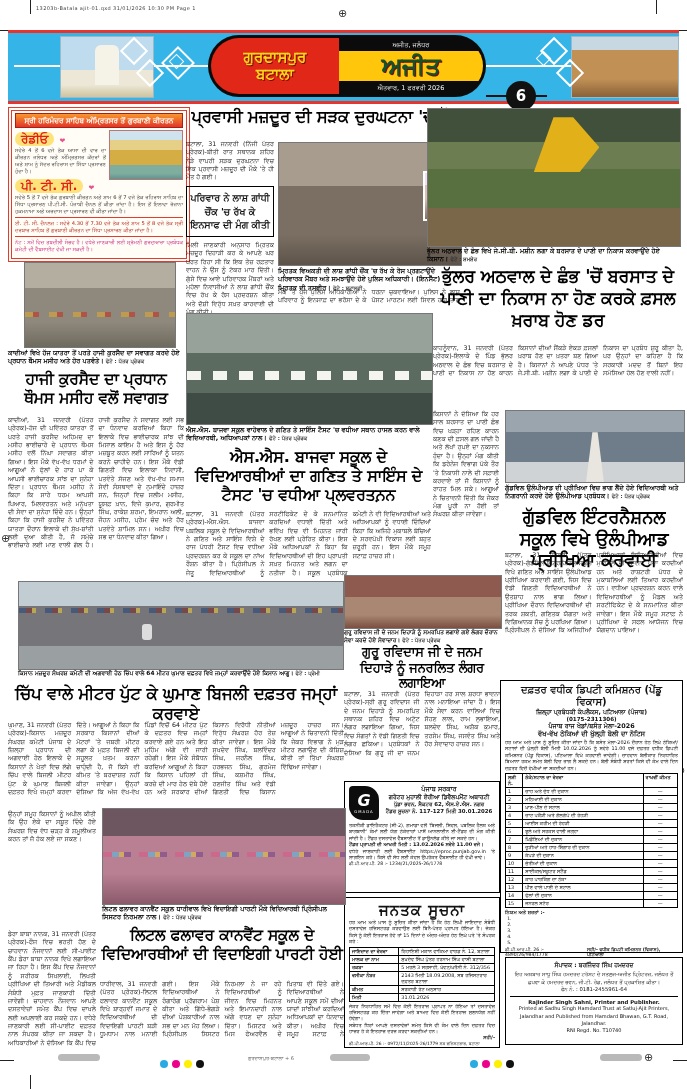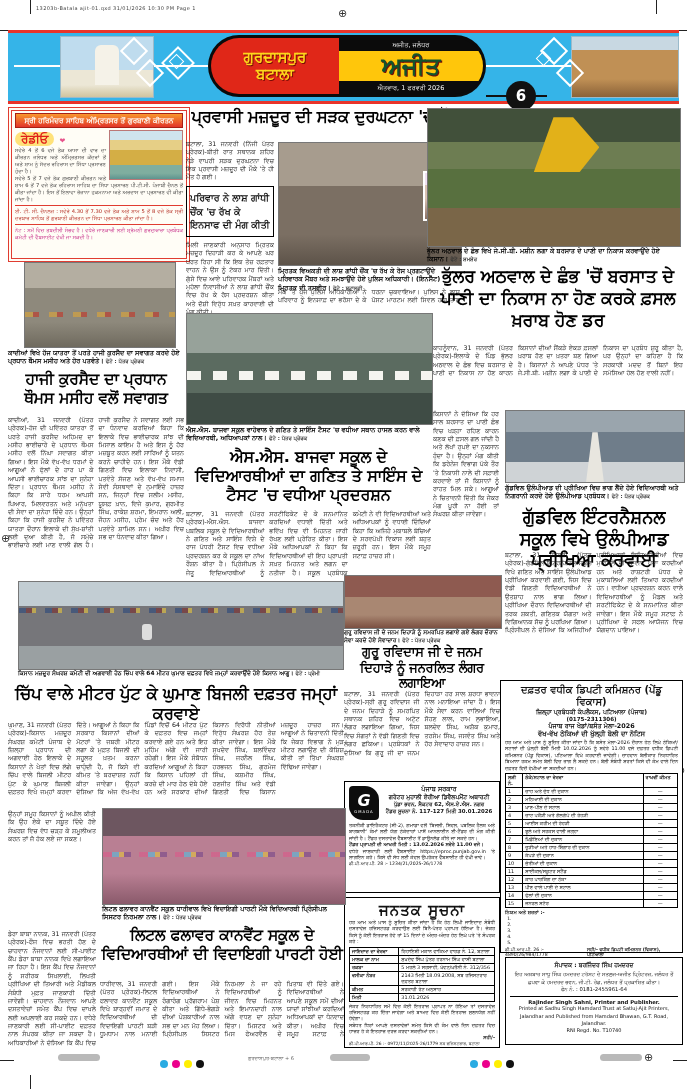--- a/index.html
+++ b/index.html
@@ -34,21 +34,21 @@
   
   .ph{position:absolute;border:1px solid #777;}
   .hl{position:absolute;font-weight:bold;text-align:center;color:#000;line-height:1.2;letter-spacing:-.2px;}
   .bt{font-size:6.3px;line-height:1.33;text-align:justify;color:#151515;}
   .cols2{column-count:2;column-gap:5px;}
   .cols3{column-count:3;column-gap:5px;}
   .cols4{column-count:4;column-gap:5px;}
   .cols5{column-count:5;column-gap:5px;}
   .cap{position:absolute;font-size:6.5px;font-weight:bold;line-height:1.3;color:#000;}
   .credit{font-weight:bold;color:#333;font-size:5.3px;}
-  .subbox{border:1.5px solid #000;padding:4px 3px;font-weight:bold;text-align:left;font-size:9.5px;line-height:1.45;margin:4px 0;}
+  .subbox{border:1.5px solid #000;padding:4px 3px;font-weight:bold;text-align:center;font-size:9.5px;line-height:1.45;margin:4px 0;}
   
   #bbox{left:8px;top:107px;width:176px;height:149px;border:1.5px solid #e03c31;padding:2px;background:#fffdf6;}
   #bbox-in{border:1px solid #e03c31;height:100%;box-sizing:border-box;padding:2px 3px;overflow:hidden;}
   #bbox-title{background:linear-gradient(180deg,#f8972d,#e2362a);color:#fff;font-weight:bold;font-size:7.2px;
               text-align:center;padding:2px 1px;border:1px solid #a82014;}
   .bsec-label{display:inline-block;background:#ffe27a;color:#e0201a;font-weight:bold;font-size:12px;
               padding:0 6px;border-radius:7px;margin:2px 0 1px;}
   .heart{color:#e7548c;font-size:7px;}
   .btext{font-size:5.2px;line-height:1.35;text-align:justify;color:#333;}
   .btext-red{color:#b02418;}
@@ -143,20 +143,22 @@
     <div id="pgnum" class="abs">6</div>
   </div>
 
   <div id="bbox" class="abs">
     <div id="bbox-in">
       <div id="bbox-title">ਸ੍ਰੀ ਹਰਿਮੰਦਰ ਸਾਹਿਬ ਅੰਮ੍ਰਿਤਸਰ ਤੋਂ ਗੁਰਬਾਣੀ ਕੀਰਤਨ</div>
       <div class="bbox-photo"></div>
       <div><span class="bsec-label">ਰੇਡੀਓ</span>
            <span class="heart">❤</span></div>
       <div class="btext">ਸਵੇਰੇ 4 ਤੋਂ 6 ਵਜੇ ਤੱਕ ਆਸਾ ਦੀ ਵਾਰ ਦਾ ਕੀਰਤਨ ਜਲੰਧਰ ਅਤੇ ਅੰਮ੍ਰਿਤਸਰ ਕੇਂਦਰਾਂ ਤੋਂ ਅਤੇ ਸ਼ਾਮ ਨੂੰ ਸੋਦਰ ਰਹਿਰਾਸ ਦਾ ਸਿੱਧਾ ਪ੍ਰਸਾਰਣ ਹੁੰਦਾ ਹੈ।</div>
+      <div><span class="bsec-label">ਪੀ. ਟੀ. ਸੀ.</span>
+           <span class="heart">❤</span></div>
       <div class="btext">ਸਵੇਰੇ 5 ਤੋਂ 7 ਵਜੇ ਤੱਕ ਗੁਰਬਾਣੀ ਕੀਰਤਨ ਅਤੇ ਸ਼ਾਮ 6 ਤੋਂ 7 ਵਜੇ ਤੱਕ ਰਹਿਰਾਸ ਸਾਹਿਬ ਦਾ ਸਿੱਧਾ ਪ੍ਰਸਾਰਣ ਪੀ.ਟੀ.ਸੀ. ਪੰਜਾਬੀ ਚੈਨਲ ਤੋਂ ਕੀਤਾ ਜਾਂਦਾ ਹੈ। ਇਸ ਤੋਂ ਇਲਾਵਾ ਰੋਜ਼ਾਨਾ ਹੁਕਮਨਾਮਾ ਅਤੇ ਅਰਦਾਸ ਦਾ ਪ੍ਰਸਾਰਣ ਵੀ ਕੀਤਾ ਜਾਂਦਾ ਹੈ।</div>
       <div class="bdivider"></div>
       <div class="btext btext-red">ਈ. ਟੀ. ਸੀ. ਚੈਨਲਜ਼ : ਸਵੇਰੇ 4.30 ਤੋਂ 7.30 ਵਜੇ ਤੱਕ ਅਤੇ ਸ਼ਾਮ 5 ਤੋਂ 8 ਵਜੇ ਤੱਕ ਸ੍ਰੀ ਦਰਬਾਰ ਸਾਹਿਬ ਤੋਂ ਗੁਰਬਾਣੀ ਕੀਰਤਨ ਦਾ ਸਿੱਧਾ ਪ੍ਰਸਾਰਣ ਕੀਤਾ ਜਾਂਦਾ ਹੈ।</div>
       <div class="bdivider"></div>
       <div class="btext btext-mag">ਨੋਟ : ਸਮੇਂ ਵਿਚ ਤਬਦੀਲੀ ਸੰਭਵ ਹੈ। ਵਧੇਰੇ ਜਾਣਕਾਰੀ ਲਈ ਸ਼੍ਰੋਮਣੀ ਗੁਰਦੁਆਰਾ ਪ੍ਰਬੰਧਕ ਕਮੇਟੀ ਦੀ ਵੈੱਬਸਾਈਟ ਵੇਖੀ ਜਾ ਸਕਦੀ ਹੈ।</div>
     </div>
   </div>
 
   <div class="ph ph-garland" style="left:24px;top:262px;width:150px;height:84px;">
     <div class="tint-strip" style="top:58%;background:repeating-linear-gradient(90deg,#d9a43b 0 8px,#c0392b 8px 14px,transparent 14px 24px);"></div>
@@ -180,21 +182,21 @@
     <span>ਮ੍ਰਿਤਕ ਵਿਅਕਤੀ ਦੀ ਲਾਸ਼ ਗਾਂਧੀ ਚੌਂਕ 'ਚ ਰੱਖ ਕੇ ਰੋਸ ਪ੍ਰਗਟਾਉਂਦੇ ਪਰਿਵਾਰਕ ਮੈਂਬਰ ਅਤੇ ਸਮਝਾਉਂਦੇ ਹੋਏ ਪੁਲਿਸ ਅਧਿਕਾਰੀ। (ਇਨਸੈੱਟ) ਮ੍ਰਿਤਕ ਦੀ ਤਸਵੀਰ।</span> <span class="credit">ਫੋਟੋ : ਬਟਾਲਵੀ</span>
   </div>
   <div class="abs bt cols2" style="left:278px;top:288px;width:182px;height:24px;overflow:hidden;">ਮੌਕੇ 'ਤੇ ਪੁੱਜੇ ਪੁਲਿਸ ਅਧਿਕਾਰੀਆਂ ਨੇ ਪਰਿਵਾਰ ਨੂੰ ਇਨਸਾਫ਼ ਦਾ ਭਰੋਸਾ ਦੇ ਕੇ ਧਰਨਾ ਚੁਕਵਾਇਆ। ਪੁਲਿਸ ਨੇ ਲਾਸ਼ ਪੋਸਟ ਮਾਰਟਮ ਲਈ ਸਿਵਲ ਹਸਪਤਾਲ ਭਿਜਵਾ ਕੇ ਦੋਸ਼ੀ ਵਾਹਨ ਚਾਲਕ ਵਿਰੁੱਧ ਮਾਮਲਾ ਦਰਜ ਕਰ ਕੇ ਅਗਲੀ ਕਾਰਵਾਈ ਸ਼ੁਰੂ ਕਰ ਦਿੱਤੀ ਹੈ।</div>
 
   <div class="ph ph-school" style="left:186px;top:313px;width:245px;height:110px;">
     <div class="cert-band"></div>
   </div>
   <div class="cap" style="left:186px;top:426px;width:245px;">
     <span>ਐਸ.ਐਸ. ਬਾਜਵਾ ਸਕੂਲ ਵਾਹੋਵਾਲ ਦੇ ਗਣਿਤ ਤੇ ਸਾਇੰਸ ਟੈਸਟ 'ਚ ਵਧੀਆ ਸਥਾਨ ਹਾਸਲ ਕਰਨ ਵਾਲੇ ਵਿਦਿਆਰਥੀ, ਅਧਿਆਪਕਾਂ ਨਾਲ।</span> <span class="credit">ਫੋਟੋ : ਪੱਤਰ ਪ੍ਰੇਰਕ</span>
   </div>
-  <div class="hl" style="left:186px;top:447px;width:245px;font-size:16px;">ਐਸ.ਐਸ. ਬਾਜਵਾ ਸਕੂਲ ਦੇ ਵਿਦਿਆਰਥੀਆਂ ਦਾ ਗਣਿਤ ਤੇ ਸਾਇੰਸ ਦੇ ਟੈਸਟ 'ਚ ਵਧੀਆ ਪ੍ਰਦਰਸ਼ਨ</div>
+  <div class="hl" style="left:186px;top:447px;width:245px;font-size:16px;">ਐਸ.ਐਸ. ਬਾਜਵਾ ਸਕੂਲ ਦੇ ਵਿਦਿਆਰਥੀਆਂ ਦਾ ਗਣਿਤ ਤੇ ਸਾਇੰਸ ਦੇ ਟੈਸਟ 'ਚ ਵਧੀਆ ਪ੍ਲਵਰਤਨ਼ਨ</div>
   <div class="abs bt cols3" style="left:186px;top:510px;width:245px;height:68px;overflow:hidden;">ਬਟਾਲਾ, 31 ਜਨਵਰੀ (ਪੱਤਰ ਪ੍ਰੇਰਕ)-ਐਸ.ਐਸ. ਬਾਜਵਾ ਪਬਲਿਕ ਸਕੂਲ ਦੇ ਵਿਦਿਆਰਥੀਆਂ ਨੇ ਗਣਿਤ ਅਤੇ ਸਾਇੰਸ ਵਿਸ਼ੇ ਦੇ ਰਾਜ ਪੱਧਰੀ ਟੈਸਟ ਵਿਚ ਵਧੀਆ ਪ੍ਰਦਰਸ਼ਨ ਕਰ ਕੇ ਸਕੂਲ ਦਾ ਨਾਂਅ ਰੌਸ਼ਨ ਕੀਤਾ ਹੈ। ਪ੍ਰਿੰਸੀਪਲ ਨੇ ਜੇਤੂ ਵਿਦਿਆਰਥੀਆਂ ਨੂੰ ਸਰਟੀਫਿਕੇਟ ਦੇ ਕੇ ਸਨਮਾਨਿਤ ਕਰਦਿਆਂ ਵਧਾਈ ਦਿੱਤੀ ਅਤੇ ਭਵਿੱਖ ਵਿਚ ਵੀ ਮਿਹਨਤ ਜਾਰੀ ਰੱਖਣ ਲਈ ਪ੍ਰੇਰਿਤ ਕੀਤਾ। ਇਸ ਮੌਕੇ ਅਧਿਆਪਕਾਂ ਨੇ ਕਿਹਾ ਕਿ ਵਿਦਿਆਰਥੀਆਂ ਦੀ ਇਹ ਪ੍ਰਾਪਤੀ ਸਖ਼ਤ ਮਿਹਨਤ ਅਤੇ ਲਗਨ ਦਾ ਨਤੀਜਾ ਹੈ। ਸਕੂਲ ਪ੍ਰਬੰਧਕ ਕਮੇਟੀ ਨੇ ਵੀ ਵਿਦਿਆਰਥੀਆਂ ਅਤੇ ਅਧਿਆਪਕਾਂ ਨੂੰ ਵਧਾਈ ਦਿੰਦਿਆਂ ਕਿਹਾ ਕਿ ਅਜਿਹੇ ਮੁਕਾਬਲੇ ਬੱਚਿਆਂ ਦੇ ਸਰਵਪੱਖੀ ਵਿਕਾਸ ਲਈ ਬਹੁਤ ਜ਼ਰੂਰੀ ਹਨ। ਇਸ ਮੌਕੇ ਸਮੂਹ ਸਟਾਫ਼ ਹਾਜ਼ਰ ਸੀ।</div>
 
   <div class="ph ph-jcb" style="left:427px;top:108px;width:252px;height:137px;">
     <div class="jcb-arm"></div>
   </div>
   <div class="cap" style="left:427px;top:247px;width:252px;">
     <span>ਭੁੱਲਰ ਅਠਵਾਲ ਦੇ ਛੰਭ ਵਿਖੇ ਜੇ.ਸੀ.ਬੀ. ਮਸ਼ੀਨ ਲਗਾ ਕੇ ਬਰਸਾਤ ਦੇ ਪਾਣੀ ਦਾ ਨਿਕਾਸ ਕਰਵਾਉਂਦੇ ਹੋਏ ਕਿਸਾਨ।</span> <span class="credit">ਫੋਟੋ : ਸ਼ਮਸ਼ੇਰ</span>
   </div>
   <div class="hl" style="left:433px;top:266px;width:250px;font-size:17.5px;line-height:1.25;">ਭੁੱਲਰ ਅਠਵਾਲ ਦੇ ਛੰਭ 'ਚੋਂ ਬਰਸਾਤ ਦੇ ਪਾਣੀ ਦਾ ਨਿਕਾਸ ਨਾ ਹੋਣ ਕਰਕੇ ਫ਼ਸਲ ਖ਼ਰਾਬ ਹੋਣ ਡਰ</div>
   <div class="abs bt cols3" style="left:433px;top:344px;width:250px;height:64px;overflow:hidden;">ਕਾਹਨੂੰਵਾਨ, 31 ਜਨਵਰੀ (ਪੱਤਰ ਪ੍ਰੇਰਕ)-ਇਲਾਕੇ ਦੇ ਪਿੰਡ ਭੁੱਲਰ ਅਠਵਾਲ ਦੇ ਛੰਭ ਵਿਚ ਬਰਸਾਤ ਦੇ ਪਾਣੀ ਦਾ ਨਿਕਾਸ ਨਾ ਹੋਣ ਕਾਰਨ ਕਿਸਾਨਾਂ ਦੀਆਂ ਸੈਂਕੜੇ ਏਕੜ ਫ਼ਸਲਾਂ ਖ਼ਰਾਬ ਹੋਣ ਦਾ ਖ਼ਤਰਾ ਬਣ ਗਿਆ ਹੈ। ਕਿਸਾਨਾਂ ਨੇ ਆਪਣੇ ਪੱਧਰ 'ਤੇ ਜੇ.ਸੀ.ਬੀ. ਮਸ਼ੀਨ ਲਗਾ ਕੇ ਪਾਣੀ ਦੇ ਨਿਕਾਸ ਦਾ ਪ੍ਰਬੰਧ ਸ਼ੁਰੂ ਕੀਤਾ ਹੈ, ਪਰ ਉਨ੍ਹਾਂ ਦਾ ਕਹਿਣਾ ਹੈ ਕਿ ਸਰਕਾਰੀ ਮਦਦ ਤੋਂ ਬਿਨਾਂ ਇਹ ਸਮੱਸਿਆ ਹੱਲ ਹੋਣ ਵਾਲੀ ਨਹੀਂ।</div>

